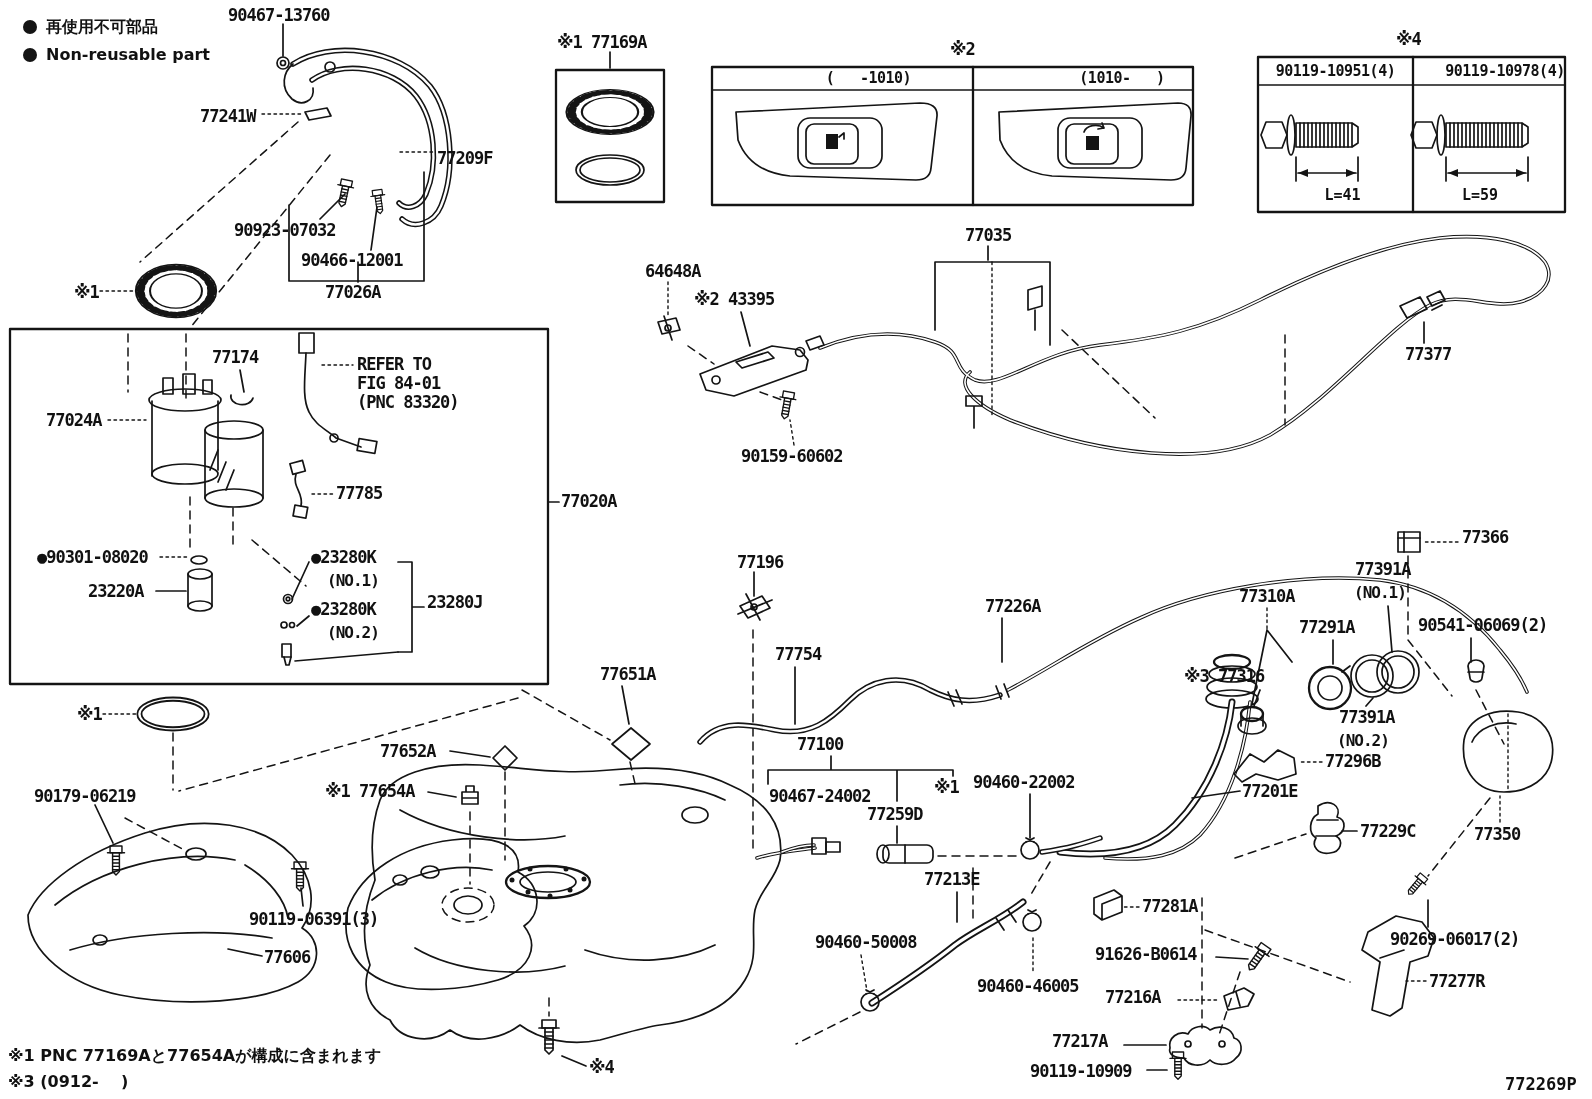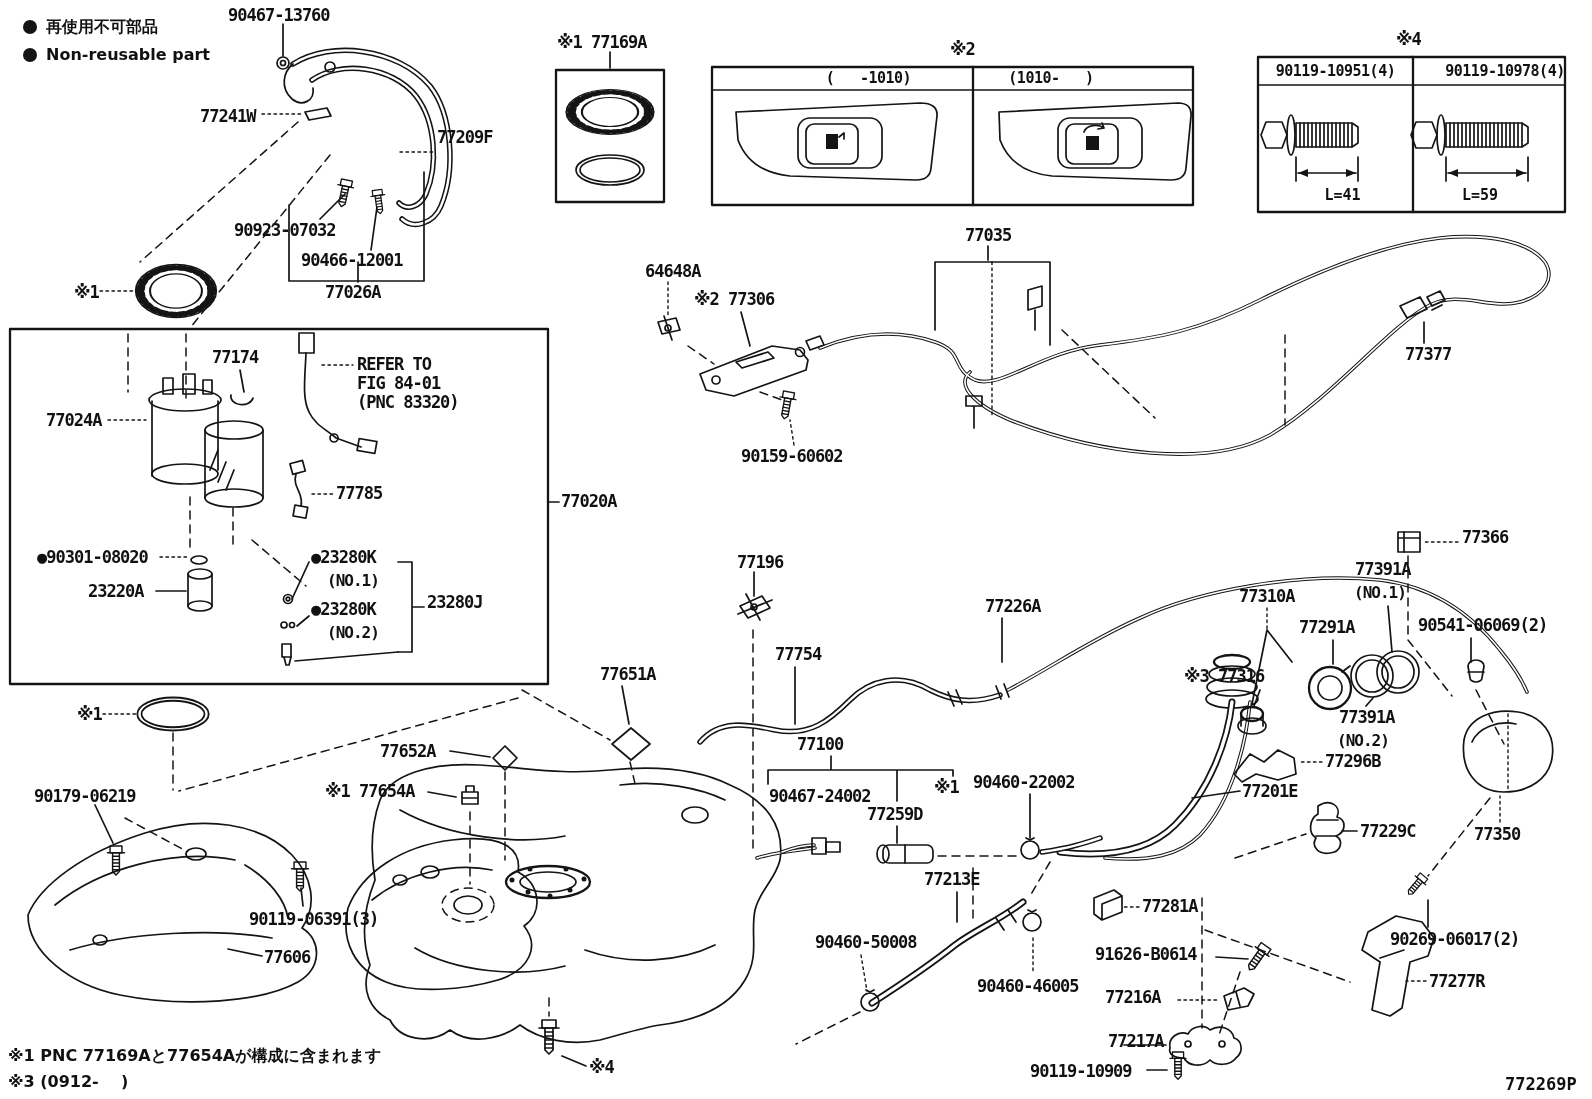--- a/index.html
+++ b/index.html
@@ -430,21 +430,21 @@
   #art .tin2{stroke:#fff;stroke-width:3.4;}
   #art .tin3{stroke:#fff;stroke-width:1.6;}
   #art .teeth{stroke-width:7;stroke-dasharray:3.5 4.5;}
 </style>
 
 <div class="legend-txt" style="left:46px;top:17px">再使用不可部品</div>
 <div class="legend-txt" style="left:46px;top:45px">Non-reusable part</div>
 
 <div class="pn" style="left:228px;top:6px">90467-13760</div>
 <div class="pn" style="left:200px;top:107px">77241W</div>
-<div class="pn" style="left:437px;top:128px">77209F</div>
+<div class="pn" style="left:437px;top:149px">77209F</div>
 <div class="pn" style="left:234px;top:221px">90923-07032</div>
 <div class="pn" style="left:301px;top:251px">90466-12001</div>
 <div class="pn" style="left:325px;top:283px">77026A</div>
 <div class="pn" style="left:74px;top:283px">※1</div>
 
 <div class="pn" style="left:212px;top:348px">77174</div>
 <div class="pn" style="left:357px;top:355px">REFER TO</div>
 <div class="pn" style="left:357px;top:374px">FIG 84-01</div>
 <div class="pn" style="left:357px;top:393px">(PNC 83320)</div>
 <div class="pn" style="left:46px;top:411px">77024A</div>
@@ -454,30 +454,30 @@
 <div class="pn" style="left:311px;top:548px">●23280K</div>
 <div class="pn sm" style="left:327px;top:571px">(NO.1)</div>
 <div class="pn" style="left:311px;top:600px">●23280K</div>
 <div class="pn sm" style="left:327px;top:623px">(NO.2)</div>
 <div class="pn" style="left:427px;top:593px">23280J</div>
 <div class="pn" style="left:77px;top:705px">※1</div>
 
 <div class="pn" style="left:557px;top:33px">※1 77169A</div>
 <div class="pn" style="left:950px;top:40px">※2</div>
 <div class="hdr" style="left:712px;top:69px;width:313px">(   -1010)</div>
-<div class="hdr" style="left:945px;top:69px;width:212px">(1010-   )</div>
+<div class="hdr" style="left:1016px;top:69px;width:212px">(1010-   )</div>
 <div class="pn" style="left:1396px;top:30px">※4</div>
 <div class="hdr" style="left:1258px;top:62px;width:155px">90119-10951(4)</div>
 <div class="hdr" style="left:1413px;top:62px;width:184px">90119-10978(4)</div>
 <div class="dim" style="left:1258px;top:186px;width:169px">L=41</div>
 <div class="dim" style="left:1413px;top:186px;width:134px">L=59</div>
 
 <div class="pn" style="left:965px;top:226px">77035</div>
 <div class="pn" style="left:645px;top:262px">64648A</div>
-<div class="pn" style="left:694px;top:290px">※2 77306</div>
+<div class="pn" style="left:694px;top:290px">※2 43395</div>
 <div class="pn" style="left:741px;top:447px">90159-60602</div>
 <div class="pn" style="left:1405px;top:345px">77377</div>
 <div class="pn" style="left:561px;top:492px">77020A</div>
 
 <div class="pn" style="left:737px;top:553px">77196</div>
 <div class="pn" style="left:985px;top:597px">77226A</div>
 <div class="pn" style="left:1239px;top:587px">77310A</div>
 <div class="pn" style="left:1299px;top:618px">77291A</div>
 <div class="pn" style="left:1355px;top:560px">77391A</div>
 <div class="pn sm" style="left:1354px;top:583px">(NO.1)</div>
@@ -502,21 +502,21 @@
 <div class="pn" style="left:34px;top:787px">90179-06219</div>
 <div class="pn" style="left:249px;top:910px">90119-06391(3)</div>
 <div class="pn" style="left:264px;top:948px">77606</div>
 
 <div class="pn" style="left:924px;top:870px">77213E</div>
 <div class="pn" style="left:815px;top:933px">90460-50008</div>
 <div class="pn" style="left:977px;top:977px">90460-46005</div>
 <div class="pn" style="left:1142px;top:897px">77281A</div>
 <div class="pn" style="left:1095px;top:945px">91626-B0614</div>
 <div class="pn" style="left:1105px;top:988px">77216A</div>
-<div class="pn" style="left:1108px;top:1032px">77217A</div>
+<div class="pn" style="left:1052px;top:1032px">77217A</div>
 <div class="pn" style="left:1030px;top:1062px">90119-10909</div>
 
 <div class="pn" style="left:1360px;top:822px">77229C</div>
 <div class="pn" style="left:1474px;top:825px">77350</div>
 <div class="pn" style="left:1390px;top:930px">90269-06017(2)</div>
 <div class="pn" style="left:1429px;top:972px">77277R</div>
 <div class="pn" style="left:589px;top:1058px">※4</div>
 
 <div class="fn" style="left:8px;top:1046px">※1 PNC 77169Aと77654Aが構成に含まれます</div>
 <div class="fn" style="left:8px;top:1072px">※3 (0912-    )</div>

